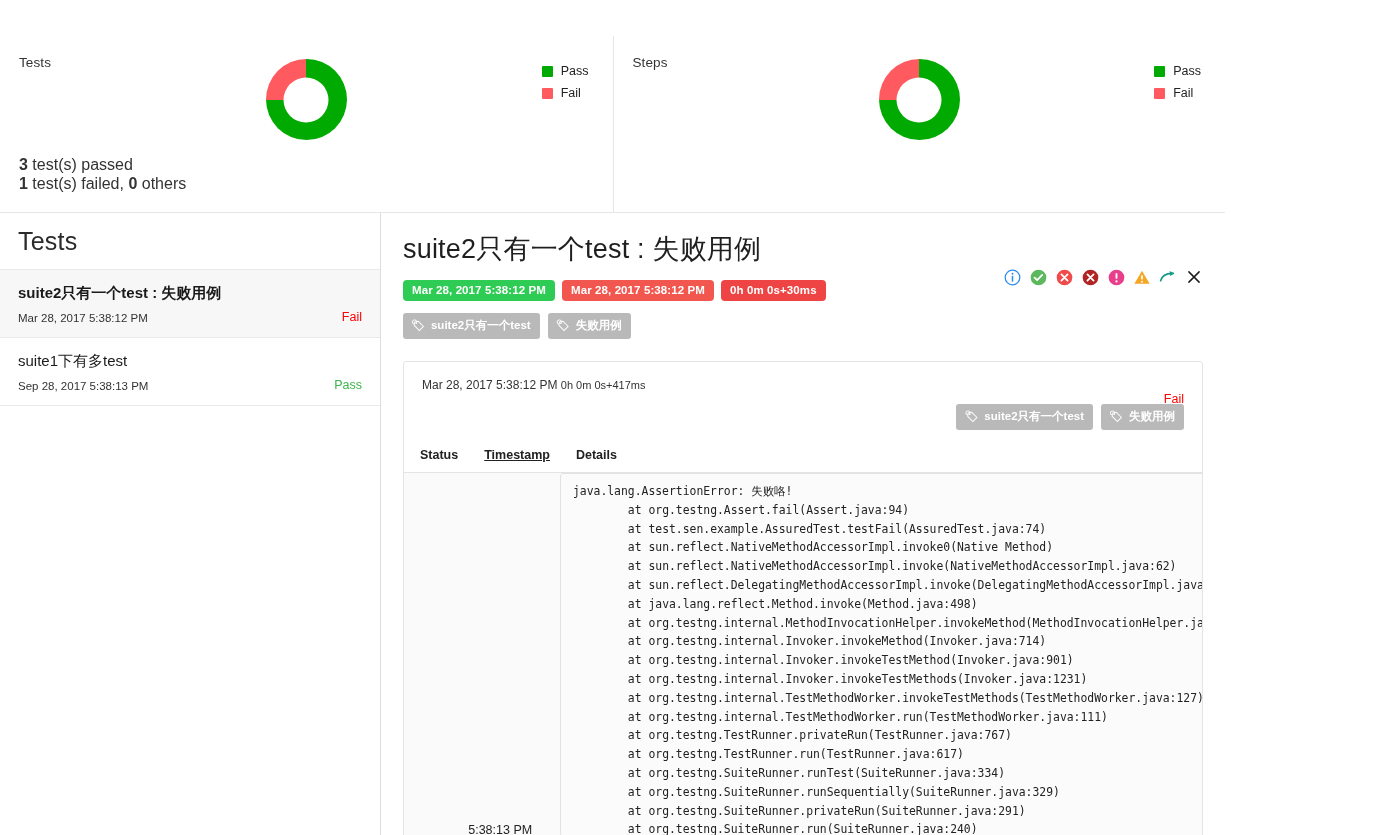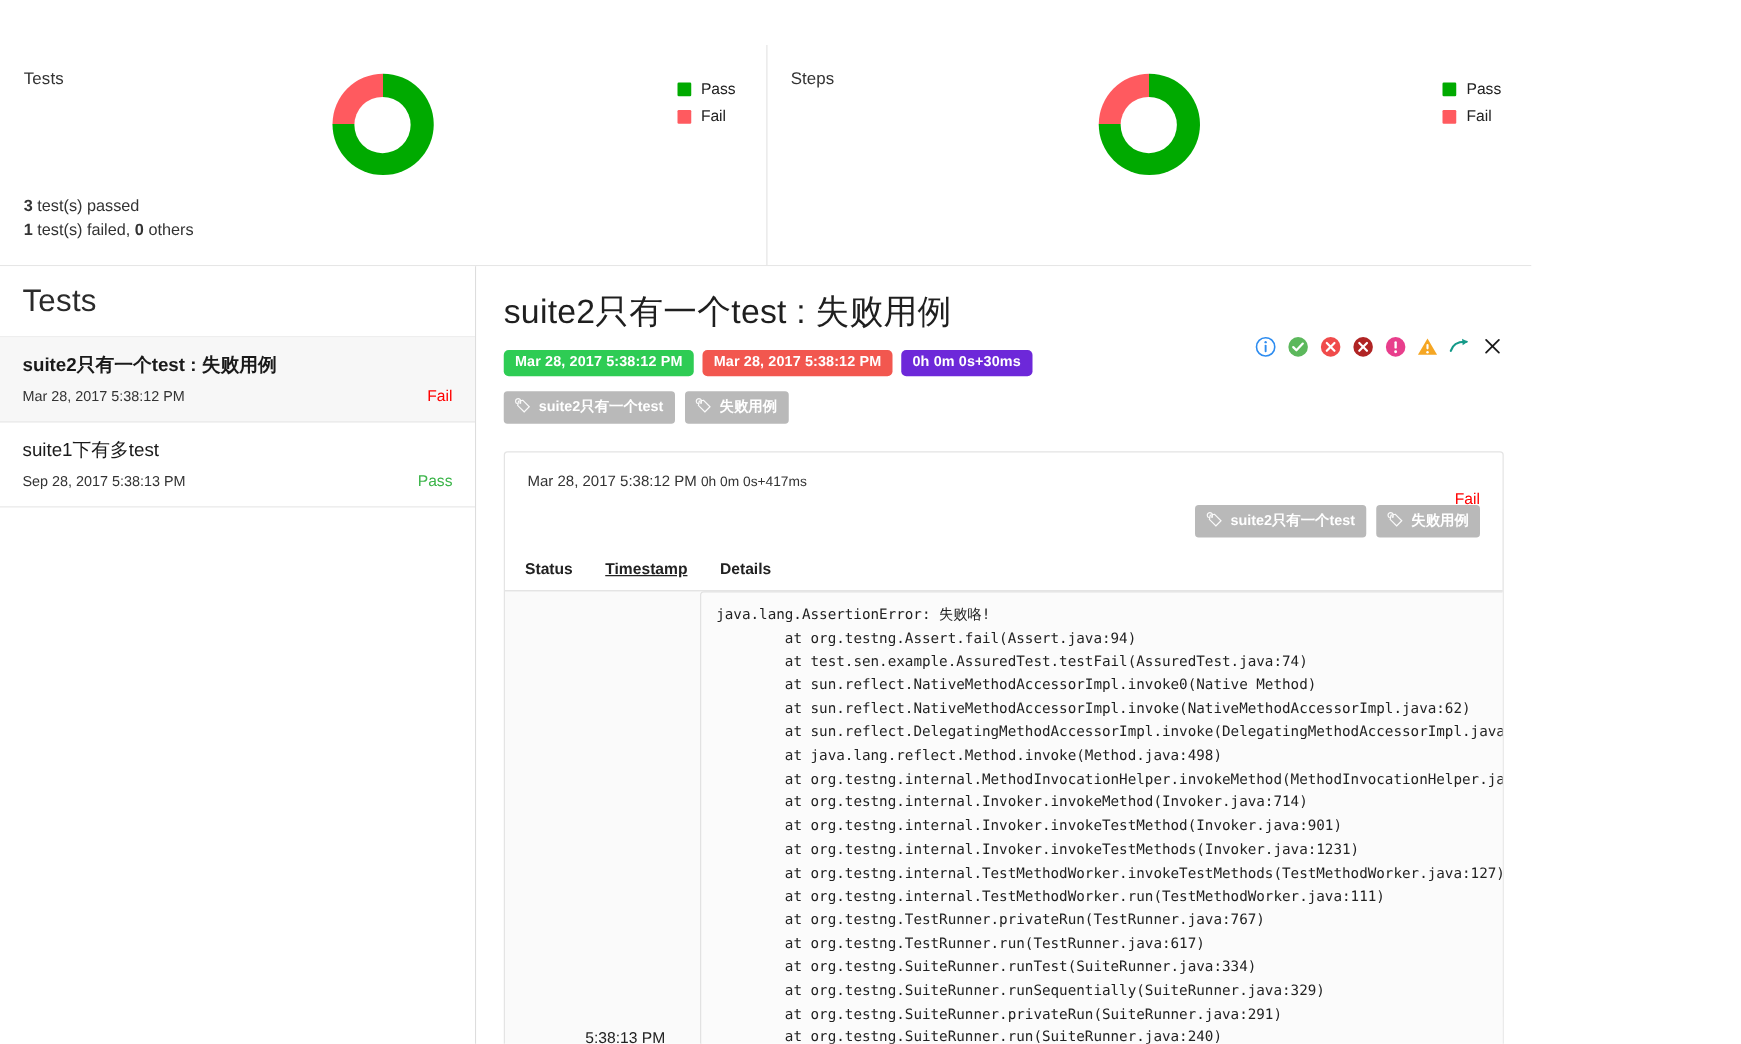--- a/index.html
+++ b/index.html
@@ -57,21 +57,21 @@
     right: 24px; top: 24px;
     font-size: 12.5px;
     line-height: 22px;
     color: #222;
   }
   .legend-row { display: flex; align-items: center; gap: 8px; }
   .legend-swatch { width: 11px; height: 11px; border-radius: 1px; display:inline-block; }
   .sc-stats {
     position: absolute;
     left: 19px; bottom: 19px;
-    font-size: 13px;
+    font-size: 16px;
     line-height: 19px;
     color: #333;
   }
   .sc-stats b { font-weight: bold; }
 
   
   .body-row { display: flex; height: 657px; }
 
   .sidebar {
     position: relative;
@@ -159,21 +159,21 @@
     padding: 4px 9px 5px 9px;
     border-radius: 4px;
     font-size: 11.5px;
     font-weight: bold;
     color: #fff;
     letter-spacing: .1px;
     white-space: nowrap;
   }
   .badge.green { background: #2ecc54; }
   .badge.red   { background: #f2574f; }
-  .badge.gray  { background: #6d28d9; }
+  .badge.gray  { background: #ef4444; }
 
   .counts-line {
     font-size: 12.5px;
     color: #2a2a2a;
     margin-bottom: 13px;
   }
   .tag-row { display: flex; gap: 8px; align-items: center; }
   .tag {
     display: inline-flex;
     align-items: center;

